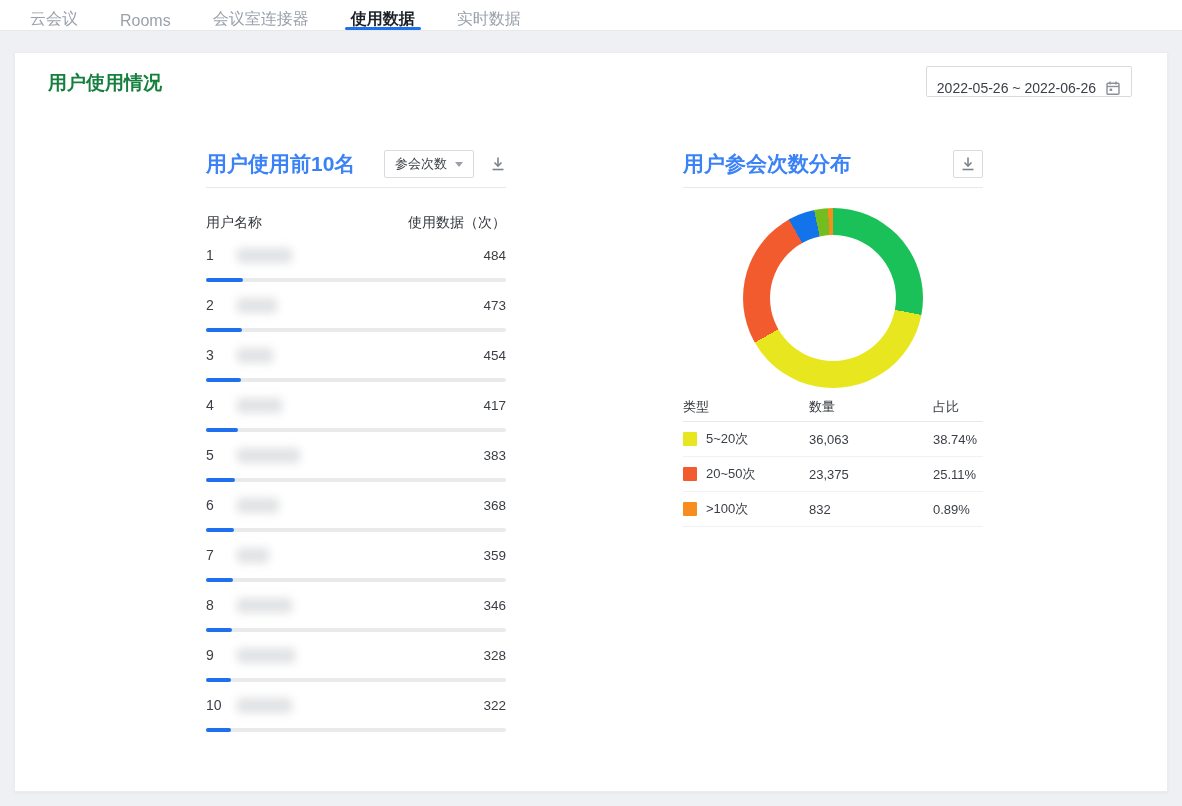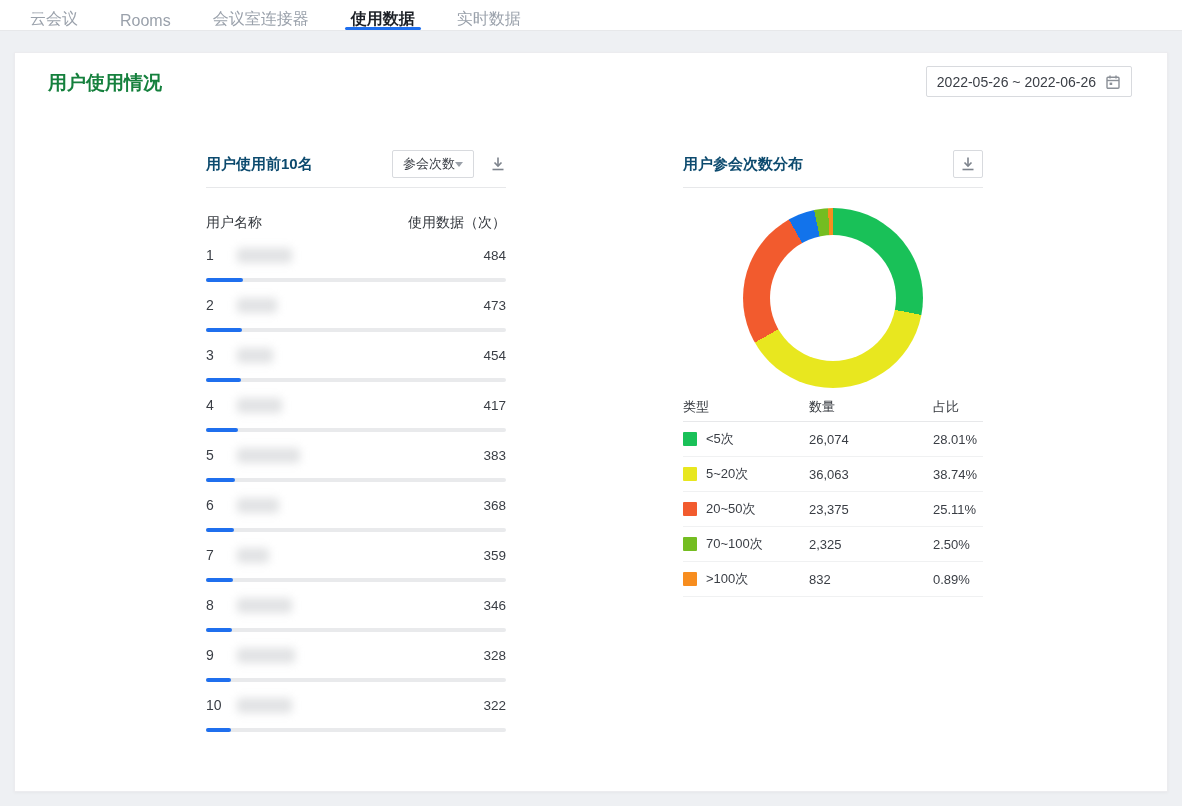--- a/index.html
+++ b/index.html
@@ -34,37 +34,37 @@
     box-shadow:0 1px 3px rgba(0,0,0,.04);
   }
   .page-title {
     position:absolute; left:33px; top:17px;
     font-size:19px; font-weight:700; color:#15803d;
   }
   .date-range {
     position:absolute; right:35px; top:13px;
     height:31px; min-width:198px; padding:0 10px;
     border:1px solid #d8dade; border-radius:2px;
-    display:flex; align-items:center; justify-content:center; gap:9px;
+    display:flex; align-items:flex-end; justify-content:center; gap:9px;
     font-size:14px; color:#3a3e45; cursor:pointer; background:#fff;
   }
   .date-range svg { color:#8b9097; }
   
   .panel { position:absolute; top:95px; width:300px; }
   .panel-left  { left:191px; }
   .panel-right { left:668px; }
   .panel-head {
     display:flex; align-items:center; justify-content:space-between;
     height:32px;
   }
-  .panel-title { font-size:15px; font-weight:700; color:#0c4a6e; }
+  .panel-title { font-size:21px; font-weight:700; color:#3b82f6; }
   .panel-head-tools { display:flex; align-items:center; gap:16px; }
   .metric-dropdown {
     height:28px; padding:0 10px; border:1px solid #d8dade; border-radius:2px;
-    display:flex; align-items:center; gap:0; font-size:13px; color:#3a3e45;
+    display:flex; align-items:center; gap:8px; font-size:13px; color:#3a3e45;
     cursor:pointer; background:#fff;
   }
   .caret {
     width:0; height:0; border-left:4px solid transparent;
     border-right:4px solid transparent; border-top:5px solid #9aa0a8;
   }
   .dl-plain { cursor:pointer; color:#7d838c; display:flex; align-items:center; }
   .dl-boxed {
     width:30px; height:28px; border:1px solid #d8dade; border-radius:2px;
     display:flex; align-items:center; justify-content:center;
@@ -311,56 +311,40 @@
       <div class="donut-hole"></div>
     </div>
 
     <div class="dist-table">
       <div class="dist-head">
         <span>类型</span>
         <span>数量</span>
         <span>占比</span>
       </div>
       <div id="dist-rows">
-  <div class="dist-row">
-    <span class="dist-type">
-      <span class="swatch" style="background: rgb(25, 193, 88);"></span>
-      <span>&lt;5次</span>
-    </span>
-    <span>26,074</span>
-    <span>28.01%</span>
-  </div>
 
   <div class="dist-row">
     <span class="dist-type">
       <span class="swatch" style="background: rgb(232, 231, 31);"></span>
       <span>5~20次</span>
     </span>
     <span>36,063</span>
     <span>38.74%</span>
   </div>
 
   <div class="dist-row">
     <span class="dist-type">
       <span class="swatch" style="background: rgb(242, 91, 46);"></span>
       <span>20~50次</span>
     </span>
     <span>23,375</span>
     <span>25.11%</span>
   </div>
 
 
-  <div class="dist-row">
-    <span class="dist-type">
-      <span class="swatch" style="background: rgb(116, 189, 33);"></span>
-      <span>70~100次</span>
-    </span>
-    <span>2,325</span>
-    <span>2.50%</span>
-  </div>
 
   <div class="dist-row">
     <span class="dist-type">
       <span class="swatch" style="background: rgb(247, 141, 31);"></span>
       <span>&gt;100次</span>
     </span>
     <span>832</span>
     <span>0.89%</span>
   </div>
 </div>

